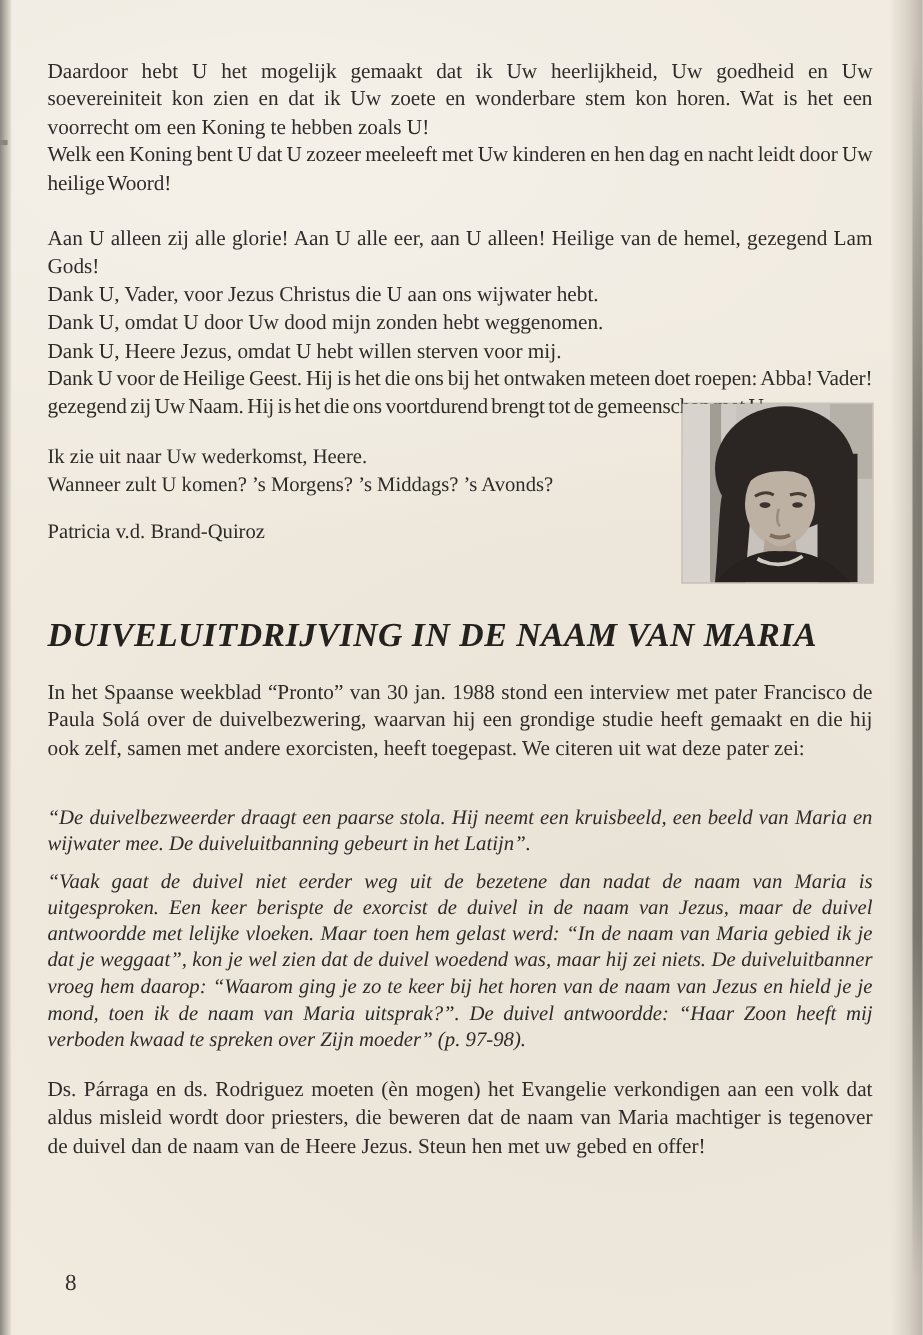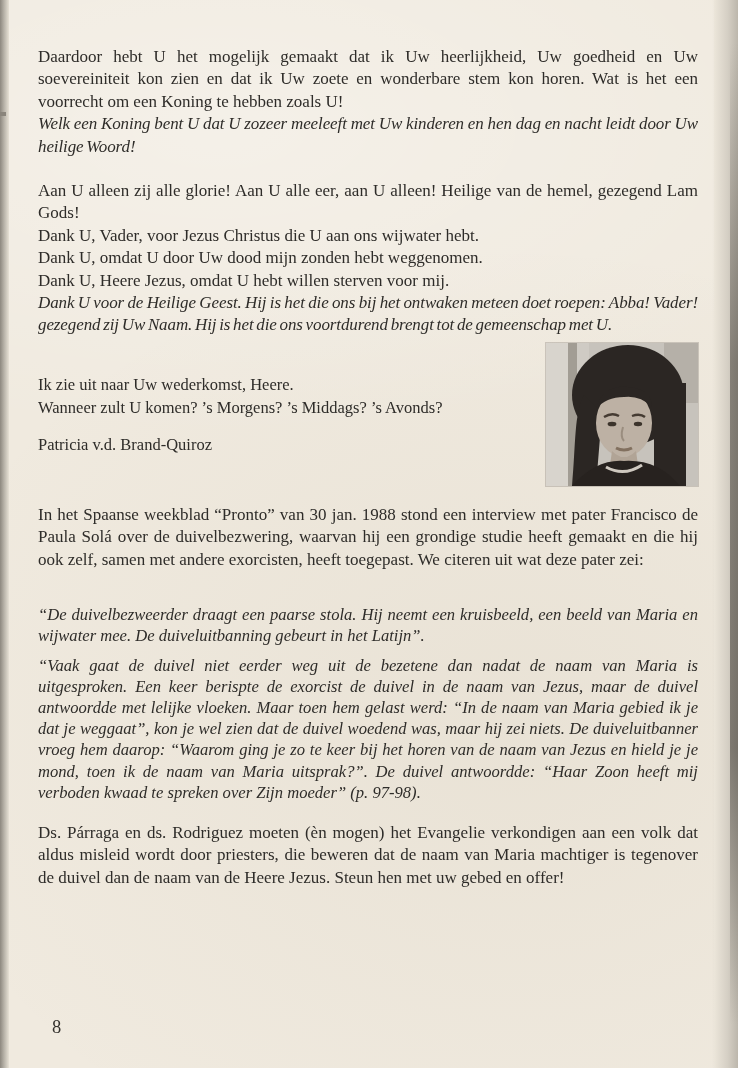--- a/index.html
+++ b/index.html
@@ -22,24 +22,24 @@
   .edge-left{position:absolute;left:0;top:0;width:9px;height:1068px;
     background:linear-gradient(90deg,#8d887f 0%,#b7b2a8 45%,#e7e1d5 100%);}
   .edge-right{position:absolute;right:0;top:0;width:26px;height:1068px;
     background:linear-gradient(90deg,rgba(0,0,0,0) 0%,rgba(120,115,108,0.22) 60%,rgba(105,100,92,0.38) 100%);}
   .edge-right-core{position:absolute;right:0;top:0;width:8px;height:1068px;
     background:linear-gradient(180deg,rgba(60,56,50,0) 4%,rgba(60,56,50,0.50) 34%,rgba(60,56,50,0.55) 70%,rgba(60,56,50,0) 96%);}
   .edge-mark{position:absolute;left:0;top:112px;width:6px;height:4px;background:#8a857c;}
 
   p{margin:0;}
   .body{text-align:justify;}
-  .tight{word-spacing:-1.4px;letter-spacing:-0.1px;font-style:italic;}
+  .tight{word-spacing:-1.4px;letter-spacing:-0.1px;}
   .gap-s{height:22px;}
 
-  .maranatha-row{display:flex;margin-top:36px;}
+  .maranatha-row{display:flex;margin-top:16px;}
   .m-text{width:496px;font-size:16.5px;line-height:23px;}
   .signature{text-align:left;margin-top:14px;padding-right:2px;}
   .photo{
     width:152px;height:143px;margin-left:auto;margin-top:-30px;flex:none;
     background:#c7c3bc;overflow:hidden;
     box-shadow:0 0 0 1px rgba(90,85,78,0.25);
   }
   .photo svg{display:block;width:152px;height:143px;}
 
   h1.article-title{
@@ -98,20 +98,21 @@
           <ellipse cx="92" cy="81" rx="4.2" ry="2.2" fill="#3c342c"></ellipse>
           <path d="M77,84 q-3,10 1,14" stroke="#9a8d7f" stroke-width="2" fill="none"></path>
           <path d="M70,105 q8,4 16,0" stroke="#82705f" stroke-width="3" fill="none"></path>
           <path d="M66,108 q12,12 24,0 L92,122 L64,122 Z" fill="#b1a496"></path>
           <path d="M26,143 Q50,116 78,118 Q112,116 134,143 Z" fill="#27221f"></path>
           <path d="M60,124 q18,10 36,-2" stroke="#cfc9c0" stroke-width="3" fill="none"></path>
         </svg>
       </div>
     </div>
 
+    <h1 class="article-title">DUIVELUITDRIJVING IN DE NAAM VAN MARIA</h1>
 
     <p class="body intro">In het Spaanse weekblad “Pronto” van 30 jan. 1988 stond een interview met pater Francisco de Paula Solá over de duivelbezwering, waarvan hij een grondige studie heeft gemaakt en die hij ook zelf, samen met andere exorcisten, heeft toegepast. We citeren uit wat deze pater zei:</p>
 
     <p class="quote quote1">“De duivelbezweerder draagt een paarse stola. Hij neemt een kruisbeeld, een beeld van Maria en wijwater mee. De duiveluitbanning gebeurt in het Latijn”.</p>
     <p class="quote quote2">“Vaak gaat de duivel niet eerder weg uit de bezetene dan nadat de naam van Maria is uitgesproken. Een keer berispte de exorcist de duivel in de naam van Jezus, maar de duivel antwoordde met lelijke vloeken. Maar toen hem gelast werd: “In de naam van Maria gebied ik je dat je weggaat”, kon je wel zien dat de duivel woedend was, maar hij zei niets. De duiveluitbanner vroeg hem daarop: “Waarom ging je zo te keer bij het horen van de naam van Jezus en hield je je mond, toen ik de naam van Maria uitsprak?”. De duivel antwoordde: “Haar Zoon heeft mij verboden kwaad te spreken over Zijn moeder” (p. 97-98).</p>
 
     <p class="body closing">Ds. Párraga en ds. Rodriguez moeten (èn mogen) het Evangelie verkondigen aan een volk dat aldus misleid wordt door priesters, die beweren dat de naam van Maria machtiger is tegenover de duivel dan de naam van de Heere Jezus. Steun hen met uw gebed en offer!</p>
 
     <div class="pagenum">8</div>
   </div>

